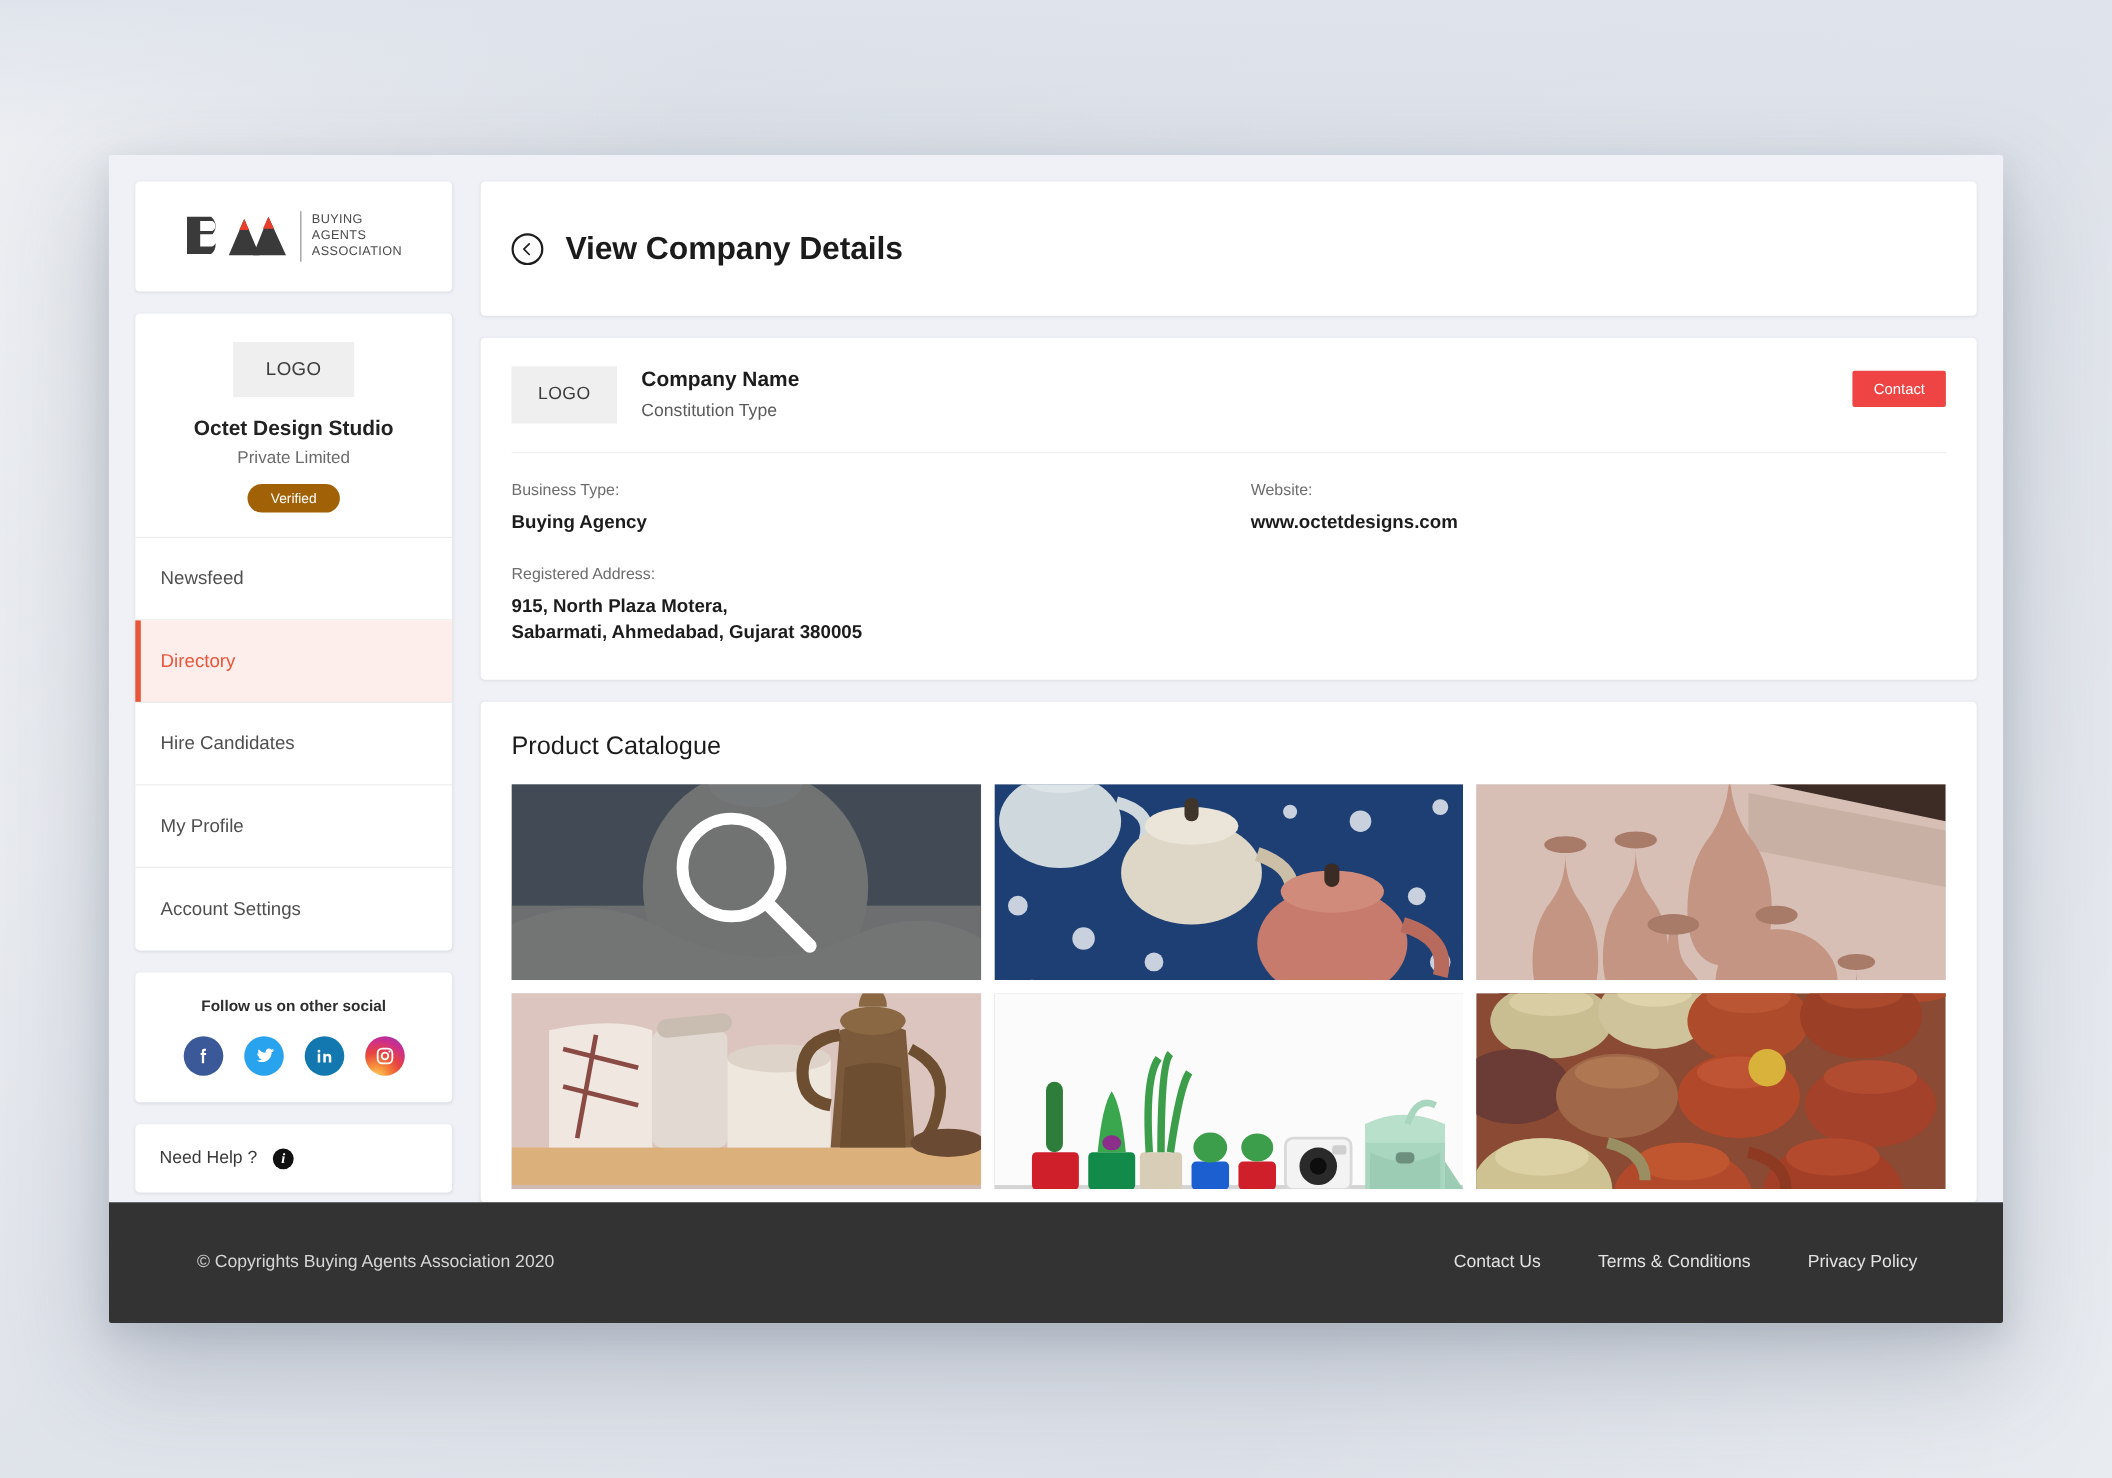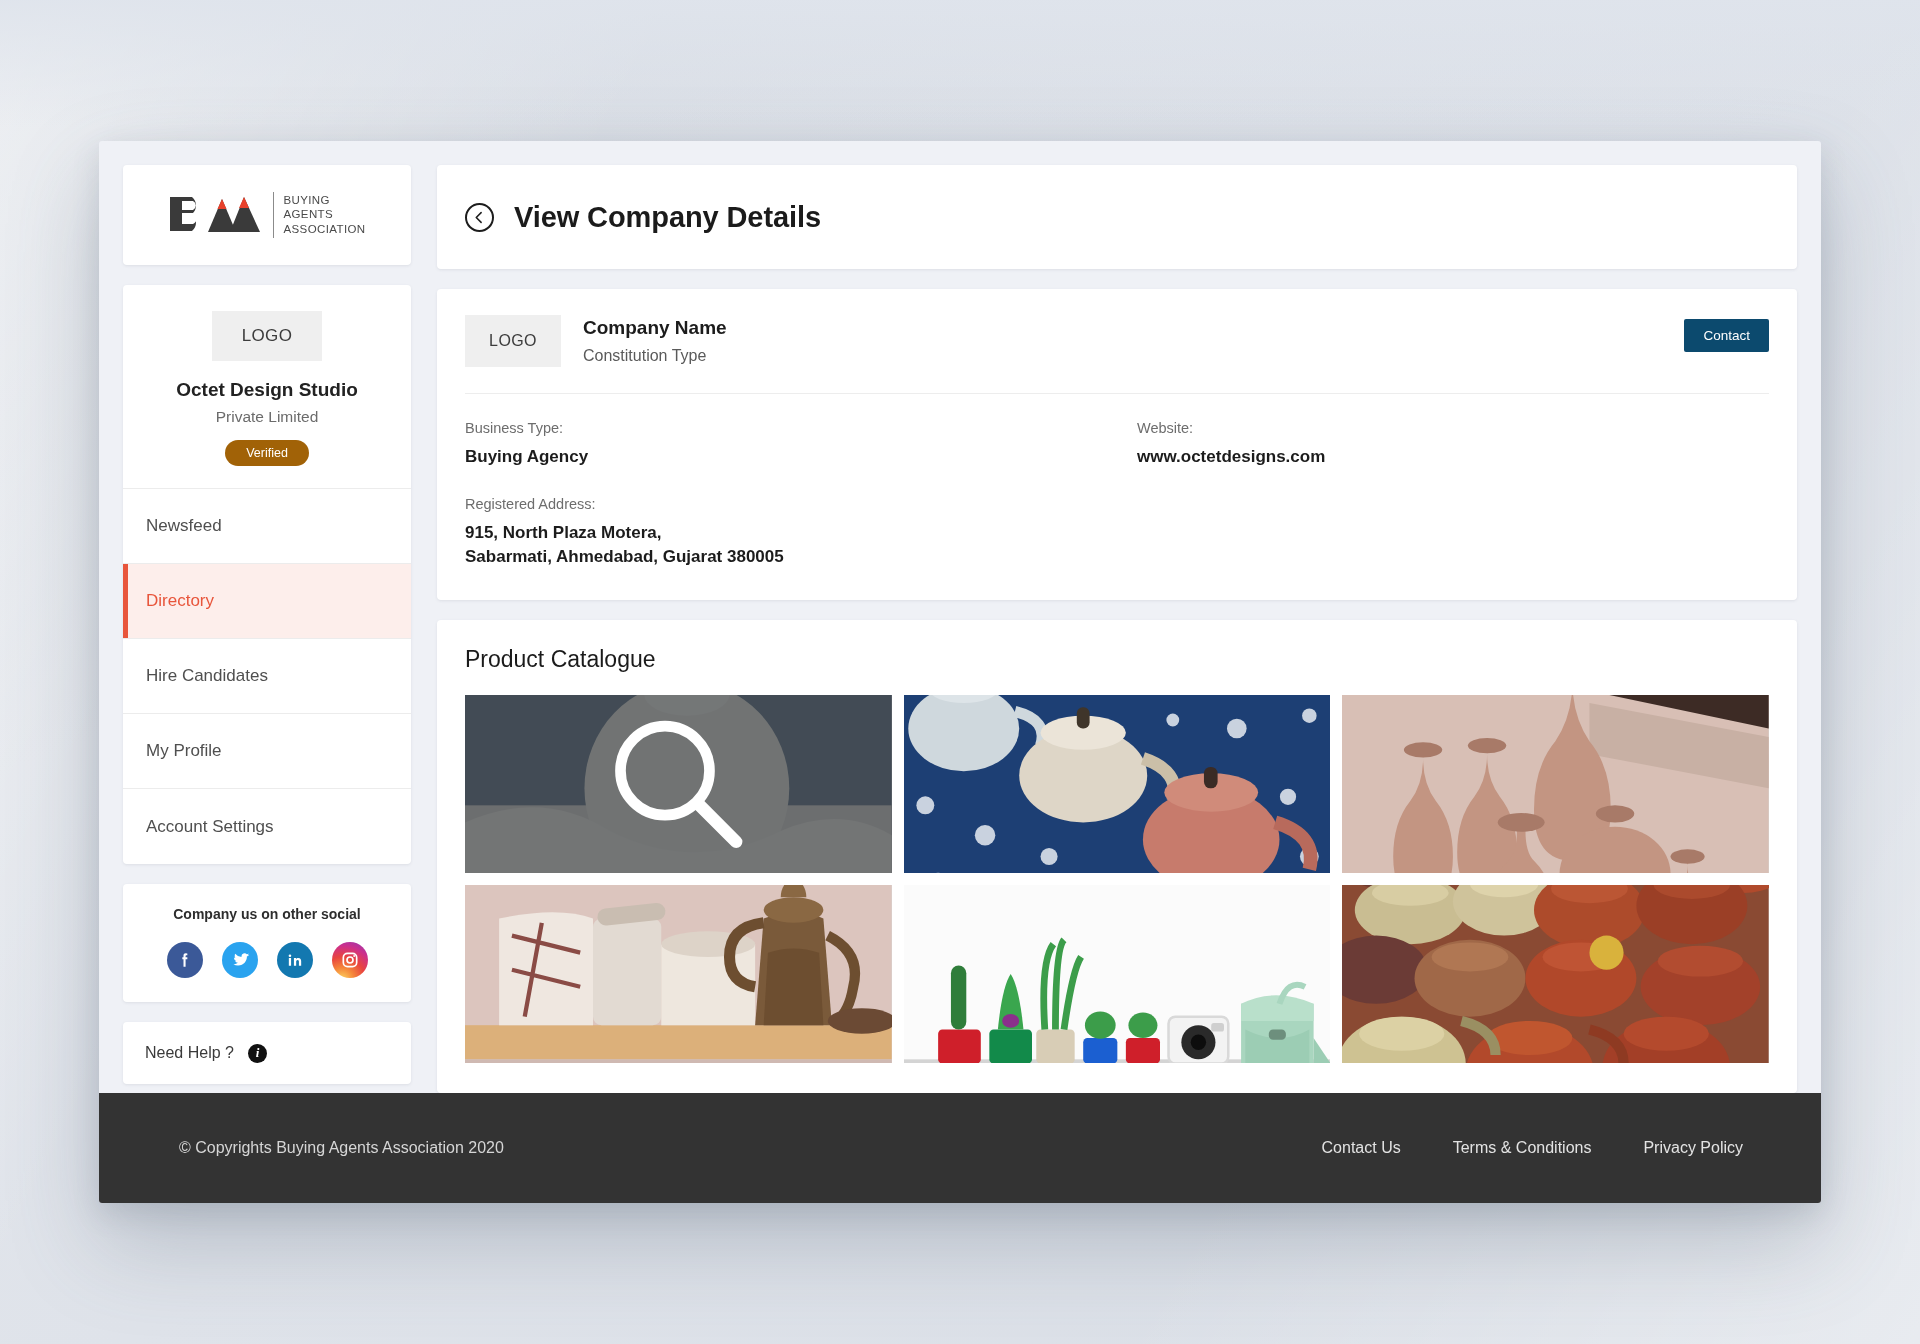--- a/index.html
+++ b/index.html
@@ -225,21 +225,21 @@
   .right-col {
     flex: 1;
     display: flex;
     flex-direction: column;
     gap: 20px;
     min-width: 0;
   }
 
   
   .header-card {
-    height: 104px;
+    height: 122px;
     display: flex;
     align-items: center;
     padding-left: 28px;
     gap: 20px;
   }
   .back-btn {
     width: 29px; height: 29px;
     flex: 0 0 29px;
     border: 2px solid #1d1d1d;
     border-radius: 50%;
@@ -280,21 +280,21 @@
     font-size: 19px;
     font-weight: bold;
     color: #1c1c1c;
   }
   .details-constitution {
     margin-top: 8px;
     font-size: 16px;
     color: #5a5a5a;
   }
   .contact-btn {
-    background: #0c4a6e;
+    background: #ef4444;
     color: #ffffff;
     border: none;
     font-size: 13.5px;
     padding: 9px 19px;
     border-radius: 2px;
     cursor: pointer;
     font-family: "Liberation Sans", sans-serif;
     margin-top: 4px;
   }
 
@@ -432,21 +432,21 @@
           <div class="nav-item">
             <span>My Profile</span>
           </div>
           <div class="nav-item">
             <span>Account Settings</span>
           </div>
         </div>
       </div>
 
       <div class="card social-card">
-        <div class="social-title">Company us on other social</div>
+        <div class="social-title">Follow us on other social</div>
         <div class="social-icons">
           <div class="sicon fb">
             <svg width="20" height="20" viewBox="0 0 24 24">
               <path fill="#ffffff" d="M14.8 8.6h-2.1V7.2c0-.6.4-.8.7-.8h1.4V4.1L12.9 4c-2.2 0-2.7 1.6-2.7 2.7v1.9H8.8v2.4h1.4V20h2.5v-9h2.1z"></path>
             </svg>
           </div>
           <div class="sicon tw">
             <svg width="20" height="20" viewBox="0 0 24 24">
               <path fill="#ffffff" d="M20.3 7.6c.01.16.01.32.01.48 0 4.9-3.73 10.56-10.56 10.56A10.5 10.5 0 0 1 4 16.96c.3.04.58.05.88.05a7.44 7.44 0 0 0 4.6-1.58 3.72 3.72 0 0 1-3.47-2.57c.23.03.46.06.7.06.33 0 .66-.05.97-.13a3.71 3.71 0 0 1-2.98-3.64v-.05c.5.28 1.08.45 1.68.47A3.7 3.7 0 0 1 5.7 6.47c0-.69.18-1.32.5-1.87a10.55 10.55 0 0 0 7.65 3.88 4.2 4.2 0 0 1-.09-.85 3.71 3.71 0 0 1 6.42-2.54 7.3 7.3 0 0 0 2.36-.9 3.7 3.7 0 0 1-1.63 2.05 7.43 7.43 0 0 0 2.14-.58 8 8 0 0 1-1.85 1.94z"></path>
             </svg>

